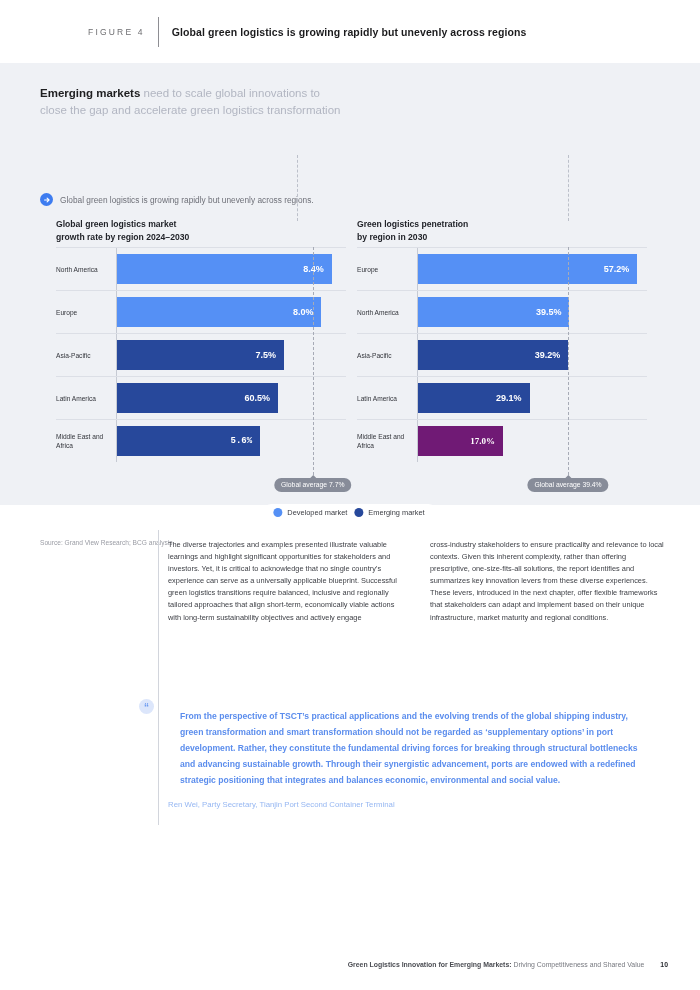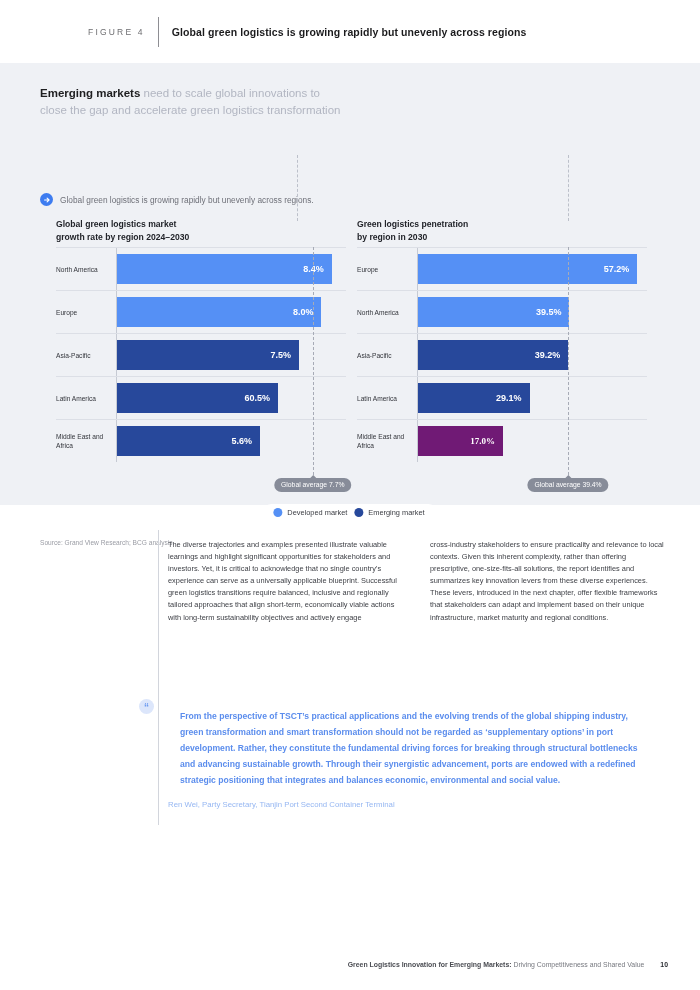--- a/index.html
+++ b/index.html
@@ -234,37 +234,37 @@
           <div class="row-label">Europe</div>
           <div class="bar-area">
             <div class="bar" id="L1" style="width: 204.444px; background: rgb(85, 144, 245);">
                 <span class="val">8.0%</span>
               </div>
           </div>
         </div>
         <div class="row">
           <div class="row-label">Asia-Pacific</div>
           <div class="bar-area">
-            <div class="bar" id="L2" style="width: 182px; background: rgb(39, 72, 155);">
+            <div class="bar" id="L2" style="width: 167px; background: rgb(39, 72, 155);">
                 <span class="val">7.5%</span>
               </div>
           </div>
         </div>
         <div class="row">
           <div class="row-label">Latin America</div>
           <div class="bar-area">
             <div class="bar" id="L3" style="width: 161px; background: rgb(39, 72, 155);">
                 <span class="val">60.5%</span>
               </div>
           </div>
         </div>
         <div class="row">
           <div class="row-label">Middle East and Africa</div>
           <div class="bar-area">
-            <div class="bar" id="L4" style="width: 143.111px; background: rgb(39, 72, 155);">
+            <div class="bar" id="L4" style="width: 143.111px; background: rgb(39, 72, 155); font-family: Liberation Mono, monospace;">
                 <span class="val">5.6%</span>
               </div>
           </div>
         </div>
         <div class="avg-line" id="LAVG" style="left: 256.778px; top: 0px; height: 228px;"></div>
         <div class="avg-pill" id="LPILL" style="left: 256.778px; top: 231px;">Global average 7.7%</div>
       </div>
     </div>
 
     <div class="chart right">

